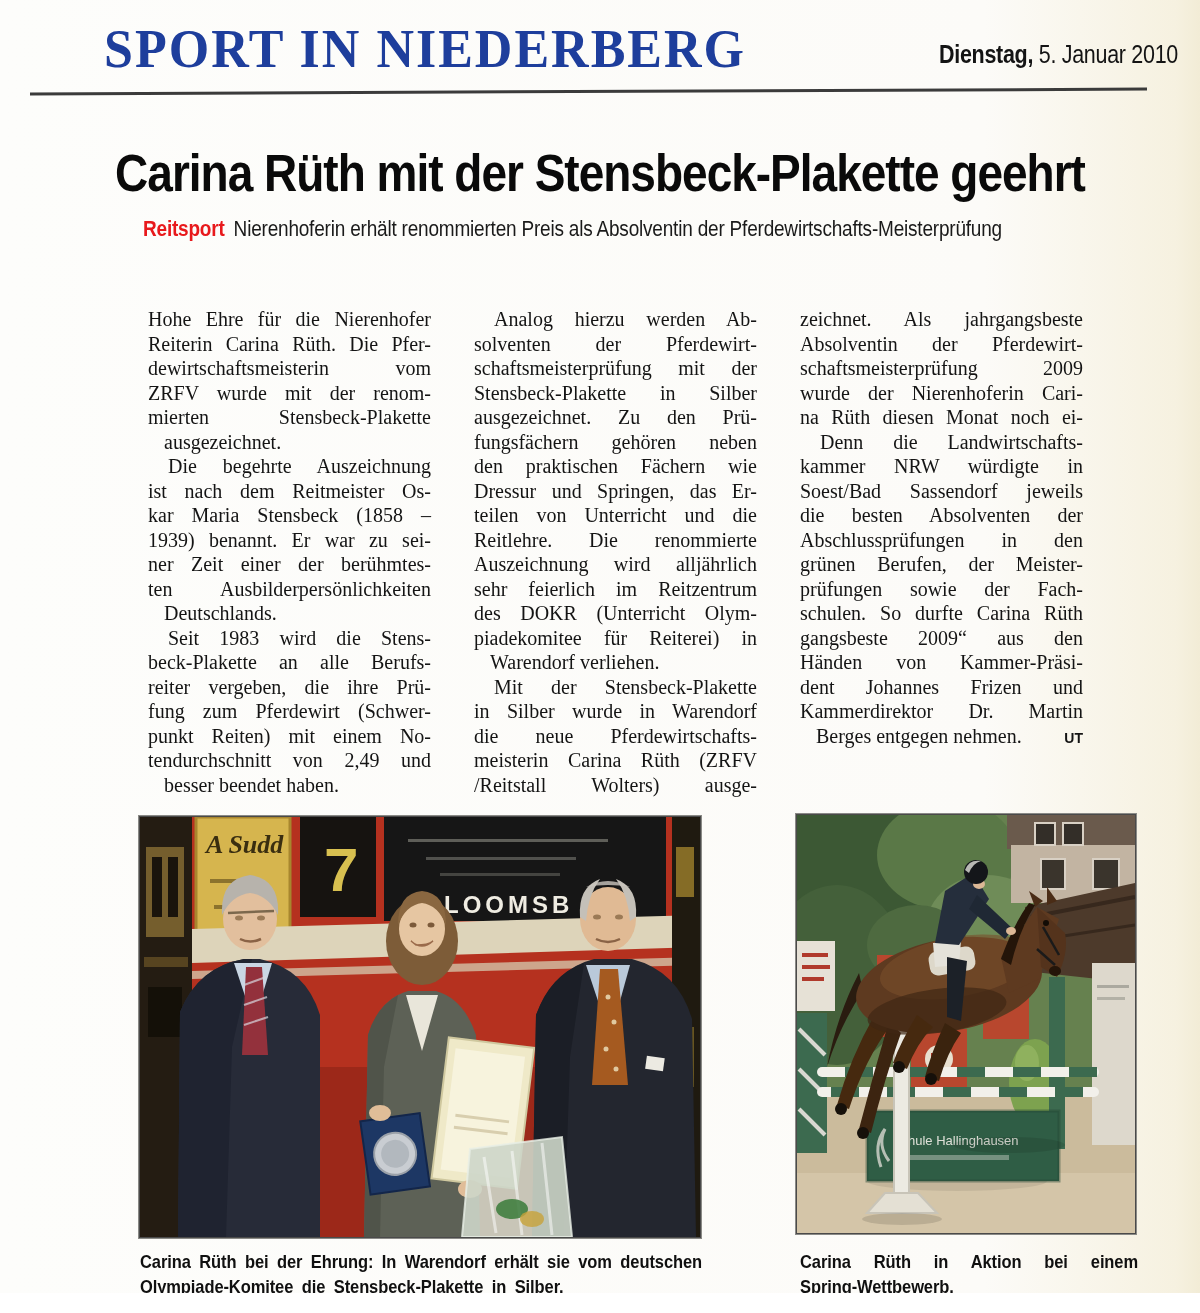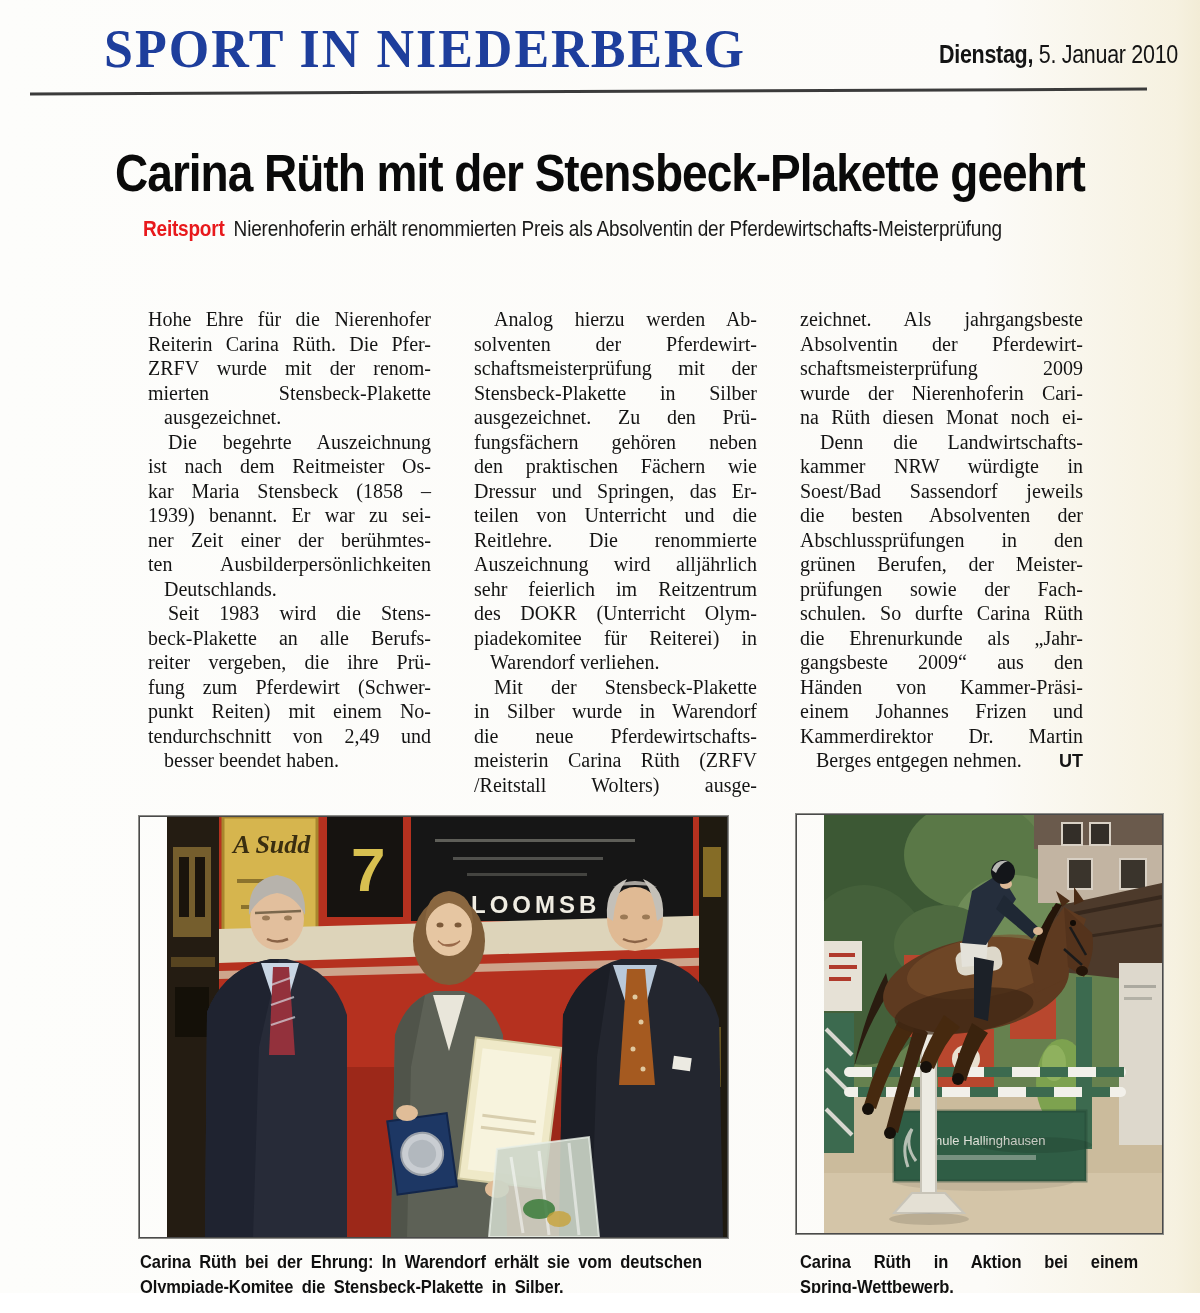--- a/index.html
+++ b/index.html
@@ -41,23 +41,23 @@
   
   .columns{
     position:absolute; left:148px; top:307px; width:935px;
     display:flex; column-gap:43px;
   }
   .col{width:283px; font-size:20px; line-height:24.5px; color:#141414;}
   .bodyline{text-align:justify; text-align-last:justify; text-justify:inter-word; white-space:nowrap0;}
   .bodyline.lastline{text-align-last:left;margin-left:16px;}
   .bodyline.indent{text-indent:20px;}
   .sigline{display:flex; justify-content:space-between; align-items:baseline; text-align:right;}
-  .sig{font-family:"Liberation Sans",sans-serif; font-weight:700; font-size:18px; letter-spacing:0;}
+  .sig{font-family:"Liberation Sans",sans-serif; font-weight:700; font-size:14px; letter-spacing:0;}
   
-  .photo{position:absolute; overflow:hidden; box-shadow:0 0 0 1px #4a4a4a, 0 0 0 2px #8a8a86;padding-left:27px;}
+  .photo{position:absolute; overflow:hidden; box-shadow:0 0 0 1px #4a4a4a, 0 0 0 2px #8a8a86;}
   .photo svg{display:block;}
   .photo-left{left:140px; top:817px; width:560px; height:420px;}
   .photo-right{left:797px; top:815px; width:338px; height:418px;}
   
   .caption{
     position:absolute; font-family:"Liberation Sans",sans-serif; font-weight:700;
     font-size:16.5px; line-height:22px; color:#101010;
     transform:scaleY(1.16); transform-origin:top left; letter-spacing:-0.1px;
   }
   .caption-left{left:140px; top:1248px; width:562px;}
@@ -78,20 +78,21 @@
 
   <div class="headline">Carina Rüth mit der Stensbeck-Plakette geehrt</div>
   <div class="subhead">
     <span class="kicker">Reitsport</span><span>Nierenhoferin erhält renommierten Preis als Absolventin der Pferdewirtschafts-Meisterprüfung</span>
   </div>
 
   <div class="columns">
     <div class="col">
         <div class="bodyline">Hohe Ehre für die Nierenhofer</div>
         <div class="bodyline">Reiterin Carina Rüth. Die Pfer-</div>
+        <div class="bodyline">dewirtschaftsmeisterin vom</div>
         <div class="bodyline">ZRFV wurde mit der renom-</div>
         <div class="bodyline">mierten Stensbeck-Plakette</div>
         <div class="bodyline lastline">ausgezeichnet.</div>
         <div class="bodyline indent">Die begehrte Auszeichnung</div>
         <div class="bodyline">ist nach dem Reitmeister Os-</div>
         <div class="bodyline">kar Maria Stensbeck (1858 –</div>
         <div class="bodyline">1939) benannt. Er war zu sei-</div>
         <div class="bodyline">ner Zeit einer der berühmtes-</div>
         <div class="bodyline">ten Ausbilderpersönlichkeiten</div>
         <div class="bodyline lastline">Deutschlands.</div>
@@ -132,24 +133,23 @@
         <div class="bodyline">wurde der Nierenhoferin Cari-</div>
         <div class="bodyline">na Rüth diesen Monat noch ei-</div>
         <div class="bodyline indent">Denn die Landwirtschafts-</div>
         <div class="bodyline">kammer NRW würdigte in</div>
         <div class="bodyline">Soest/Bad Sassendorf jeweils</div>
         <div class="bodyline">die besten Absolventen der</div>
         <div class="bodyline">Abschlussprüfungen in den</div>
         <div class="bodyline">grünen Berufen, der Meister-</div>
         <div class="bodyline">prüfungen sowie der Fach-</div>
         <div class="bodyline">schulen. So durfte Carina Rüth</div>
-        <div class="bodyline">die Ehrenurkunde als „Jahr-</div>
         <div class="bodyline">gangsbeste 2009“ aus den</div>
         <div class="bodyline">Händen von Kammer-Präsi-</div>
-        <div class="bodyline">einem Johannes Frizen und</div>
+        <div class="bodyline">dent Johannes Frizen und</div>
         <div class="bodyline">Kammerdirektor Dr. Martin</div>
         <div class="bodyline lastline sigline">
           <span>Berges entgegen nehmen.</span>
           <span class="sig">UT</span>
         </div>
       </div>
   </div>
 
   <div class="photo photo-left">
     <svg width="560" height="420" viewBox="0 0 560 420">

